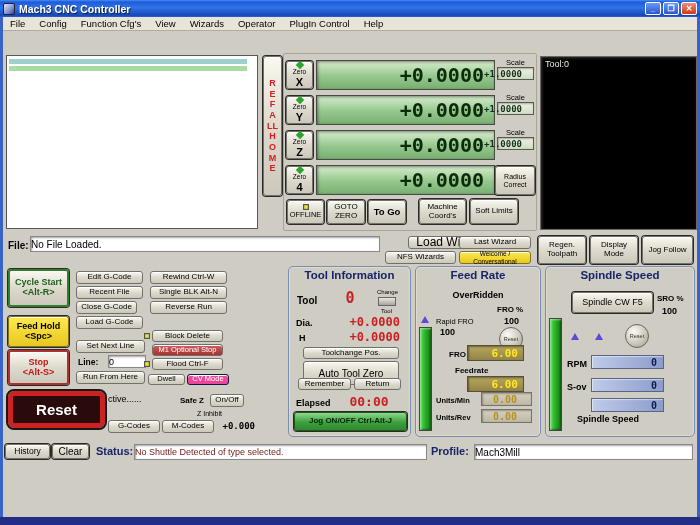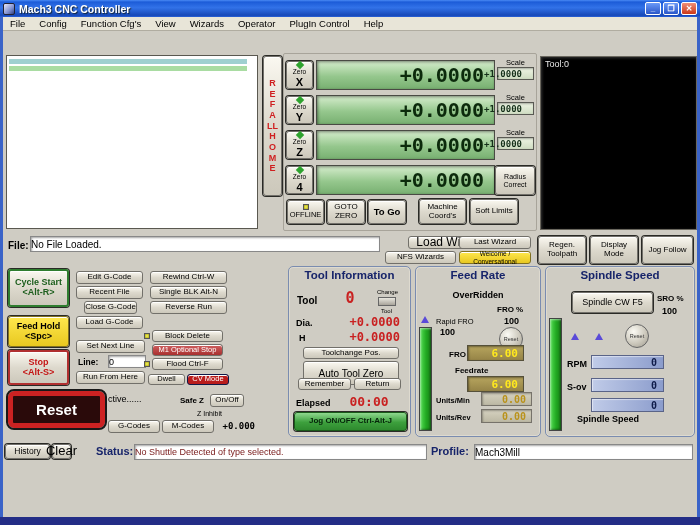--- a/index.html
+++ b/index.html
@@ -23,21 +23,21 @@
   .dro{background:linear-gradient(180deg,#d6edcd 0%,#95c78d 55%,#78b071 100%);border:1px solid #4a4a44;box-shadow:inset 1px 1px 3px rgba(0,0,0,.45);display:flex;align-items:center;justify-content:flex-end;padding-right:10px;font-family:"DejaVu Sans Mono",monospace;font-weight:bold;color:#0c2a0c}
   .scale-dro{background:linear-gradient(180deg,#eef4e4,#cfdcc2);border:1px solid #5a5a54;box-shadow:inset 1px 1px 2px rgba(0,0,0,.3);display:flex;align-items:center;justify-content:flex-end;padding-right:11px;font-family:"DejaVu Sans Mono",monospace;font-weight:bold;color:#15301a}
   .seg{font-family:"DejaVu Sans Mono",monospace;font-weight:bold}
   .red{color:#c92121}
   .panel{border:1px solid #7a8cb0;border-radius:5px;box-shadow:inset 0 0 0 1px #dedacf}
   .ptitle{font-weight:bold;color:#17246a;font-size:11.5px;text-align:center}
   .lbl{font-weight:bold;font-size:9px}
   .vslider{background:linear-gradient(90deg,#55e055,#22aa22 55%,#188018);border:1px solid #444;box-shadow:inset 1px 1px 2px rgba(255,255,255,.5),inset -1px -1px 2px rgba(0,0,0,.4)}
   .round-btn{border-radius:50%;background:radial-gradient(circle at 35% 30%,#fbfaf4,#cdc9bd 55%,#9e9a8e);border:1px solid #666;display:flex;align-items:center;justify-content:center;font-size:5.5px;color:#333}
   .olive-display{background:linear-gradient(180deg,#b7a55e,#968447);border:1px solid #55503a;box-shadow:inset 1px 1px 2px rgba(0,0,0,.4);display:flex;align-items:center;justify-content:flex-end;padding-right:5px;color:#ffe91e}
-  .gold-display{background:linear-gradient(180deg,#d6d2c0,#bcb8a4);border:1px solid #76726a;box-shadow:inset 1px 1px 2px rgba(0,0,0,.3);display:flex;align-items:center;justify-content:flex-end;padding-right:5px;color:#b9921c}
+  .gold-display{background:linear-gradient(180deg,#d6d2c0,#bcb8a4);border:1px solid #76726a;box-shadow:inset 1px 1px 2px rgba(0,0,0,.3);display:flex;align-items:center;justify-content:flex-end;padding-right:14px;color:#b9921c}
   .blue-display{background:linear-gradient(90deg,#c0cbe8,#8b9ccc);border:1px solid #5a6488;box-shadow:inset 1px 1px 1px rgba(255,255,255,.5);display:flex;align-items:center;justify-content:flex-end;padding-right:6px;color:#101c4a}
   .up-arrow{width:0;height:0;border-left:4px solid transparent;border-right:4px solid transparent;border-bottom:7px solid #5a4ad8}
   .led{width:6px;height:6px;border:1px solid #555;background:radial-gradient(circle,#f8f860,#a8a010)}
   .stack{word-break:break-all;line-height:1.18;text-align:center;font-weight:bold;color:#cf1f1f;font-size:9px;width:11px}
   .greenbtn{background:linear-gradient(180deg,#8ed88e,#3da03d 55%,#2e8a2e);border:1px solid #1a5a1a;box-shadow:0 0 0 1px #2a2a26;color:#05240a;font-weight:bold}
 </style>
 </head>
 <body>
 
 <div id="app">
@@ -138,21 +138,21 @@
   <div class="a btn frame" style="left:538px;top:236px;width:48px;height:28px;font-size:8px">Regen. Toolpath</div>
   <div class="a btn frame" style="left:590px;top:236px;width:48px;height:28px;font-size:8px">Display Mode</div>
   <div class="a btn frame" style="left:642px;top:236px;width:51px;height:28px;font-size:8px">Jog Follow</div>
 
   <div class="a btn frame" style="left:8px;top:269px;width:61px;height:38px;border:2px solid #2f7d2f;color:#1d5e1d;font-weight:bold">
     <span>Cycle Start</span>
     <span>&lt;Alt-R&gt;</span>
   </div>
   <div class="a btn" style="left:76px;top:271px;width:67px;height:13px;font-size:8px">Edit G-Code</div>
   <div class="a btn" style="left:76px;top:286px;width:67px;height:13px;font-size:8px">Recent File</div>
-  <div class="a btn" style="left:84px;top:301px;width:53px;height:13px;font-size:8px">Close G-Code</div>
+  <div class="a btn" style="left:76px;top:301px;width:61px;height:13px;font-size:8px">Close G-Code</div>
   <div class="a btn" style="left:76px;top:316px;width:67px;height:13px;font-size:8px">Load G-Code</div>
   <div class="a btn" style="left:150px;top:271px;width:77px;height:13px;font-size:8px">Rewind Ctrl-W</div>
   <div class="a btn" style="left:150px;top:286px;width:77px;height:13px;font-size:8px">Single BLK Alt-N</div>
   <div class="a btn" style="left:150px;top:301px;width:77px;height:13px;font-size:8px">Reverse Run</div>
   <div class="a btn frame" style="left:8px;top:316px;width:61px;height:31px;background:linear-gradient(180deg,#ffe84d,#e8c820);border-color:#807020;font-weight:bold">
     <span>Feed Hold</span>
     <span>&lt;Spc&gt;</span>
   </div>
   <div class="a btn frame" style="left:8px;top:350px;width:61px;height:35px;border:2px solid #b03030;color:#c41414;font-weight:bold">
     <span>Stop</span>
@@ -161,21 +161,21 @@
   <div class="a btn" style="left:76px;top:340px;width:69px;height:13px;font-size:8px">Set Next Line</div>
   <span class="a lbl" style="left:78px;top:357px;font-size:8.5px">Line:</span>
   <div class="a sunken" style="left:108px;top:355px;width:38px;height:13px;font-size:9px">0</div>
   <div class="a btn" style="left:76px;top:371px;width:69px;height:13px;font-size:8px">Run From Here</div>
   <span class="a led" style="left:144px;top:333px"></span>
   <div class="a btn" style="left:152px;top:330px;width:71px;height:12px;font-size:8px">Block Delete</div>
   <div class="a btn" style="left:152px;top:344px;width:71px;height:12px;font-size:7.5px;background:linear-gradient(180deg,#d06060,#a83030);color:#fff">M1 Optional Stop</div>
   <span class="a led" style="left:144px;top:361px"></span>
   <div class="a btn" style="left:152px;top:358px;width:71px;height:12px;font-size:8px">Flood Ctrl-F</div>
   <div class="a btn" style="left:148px;top:374px;width:37px;height:11px;font-size:7.5px">Dwell</div>
-  <div class="a btn" style="left:187px;top:374px;width:42px;height:11px;font-size:7.5px;background:#b91c1c;color:#fff;border-color:#101848">CV Mode</div>
+  <div class="a btn" style="left:187px;top:374px;width:42px;height:11px;font-size:7.5px;background:#ec4899;color:#fff;border-color:#101848">CV Mode</div>
 
   <div class="a" style="left:8px;top:391px;width:97px;height:37px;background:#2a0a0a;border:5px solid #cc2222;outline:2px solid #181818;border-radius:6px;display:flex;align-items:center;justify-content:center;color:#fff;font-size:15px;font-weight:bold">Reset</div>
   <span class="a" style="left:108px;top:394px;font-size:9px">ctive......</span>
   <span class="a lbl" style="left:180px;top:396px;font-size:8px">Safe Z</span>
   <div class="a btn" style="left:210px;top:394px;width:34px;height:13px;font-size:8px">On/Off</div>
   <span class="a" style="left:197px;top:410px;font-size:7px">Z Inhibit</span>
   <div class="a btn" style="left:108px;top:420px;width:52px;height:13px;font-size:8px">G-Codes</div>
   <div class="a btn" style="left:162px;top:420px;width:52px;height:13px;font-size:8px">M-Codes</div>
   <div class="a seg" style="left:217px;top:419px;width:38px;height:13px;font-size:9px;display:flex;align-items:center;justify-content:flex-end">+0.000</div>
 
@@ -227,21 +227,21 @@
   <span class="a up-arrow" style="left:595px;top:333px"></span>
   <div class="a round-btn" style="left:625px;top:324px;width:24px;height:24px">Reset</div>
   <span class="a lbl" style="left:567px;top:359px">RPM</span>
   <div class="a blue-display seg" style="left:591px;top:355px;width:73px;height:14px;font-size:10px">0</div>
   <span class="a lbl" style="left:567px;top:382px">S-ov</span>
   <div class="a blue-display seg" style="left:591px;top:378px;width:73px;height:14px;font-size:10px">0</div>
   <div class="a blue-display seg" style="left:591px;top:398px;width:73px;height:14px;font-size:10px">0</div>
   <span class="a lbl" style="left:577px;top:414px">Spindle Speed</span>
 
   <div class="a btn frame" style="left:5px;top:444px;width:45px;height:15px;font-size:8.5px">History</div>
-  <div class="a btn frame" style="left:52px;top:444px;width:19px;height:15px;font-size:13px">Clear</div>
+  <div class="a btn frame" style="left:52px;top:444px;width:37px;height:15px;font-size:10px">Clear</div>
   <span class="a lbl" style="left:96px;top:445px;font-size:11px;color:#17246a">Status:</span>
   <div class="a sunken" style="left:134px;top:444px;width:293px;height:16px;font-size:9px;color:#7c2020">No Shuttle Detected of type selected.</div>
   <span class="a lbl" style="left:431px;top:445px;font-size:11px;color:#17246a">Profile:</span>
   <div class="a sunken" style="left:474px;top:444px;width:219px;height:16px;font-size:10px">Mach3Mill</div>
 
   <div class="a" style="left:0;top:17px;width:3px;height:508px;background:#3a63c8"></div>
   <div class="a" style="left:697px;top:17px;width:3px;height:508px;background:#3a63c8"></div>
   <div class="a" style="left:0;top:517px;width:700px;height:8px;background:#232d86"></div>
 
 </div>

